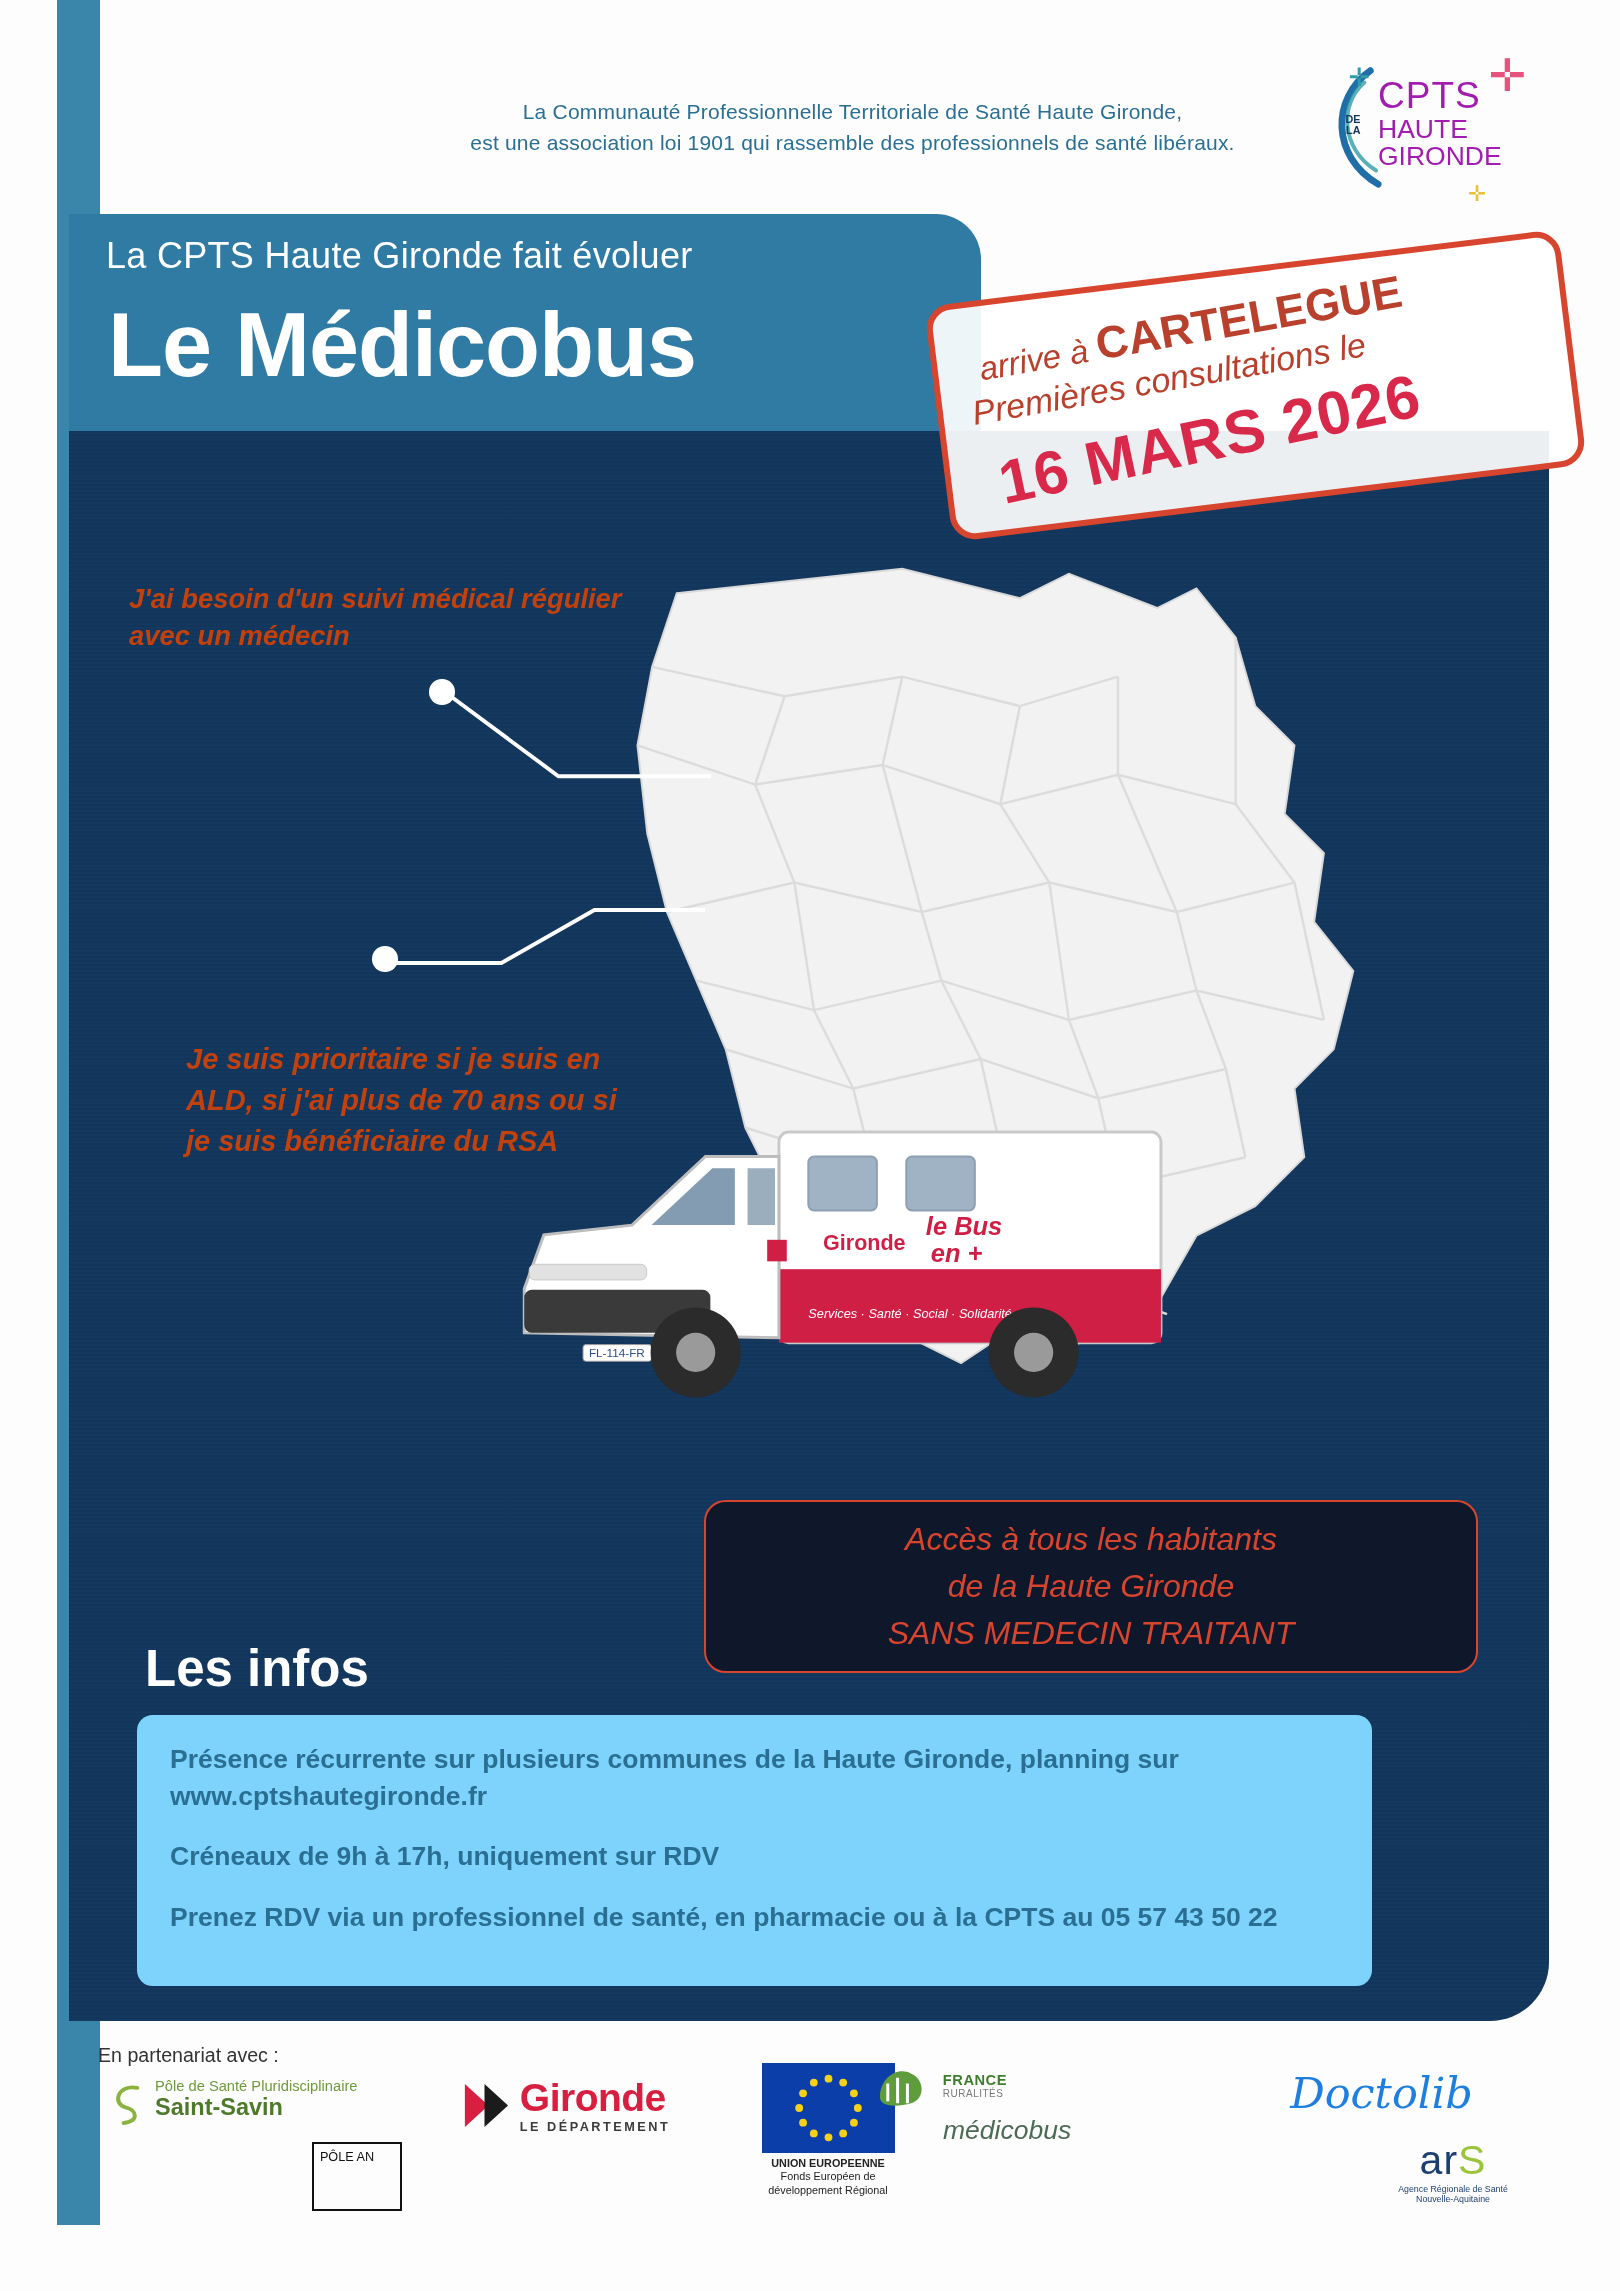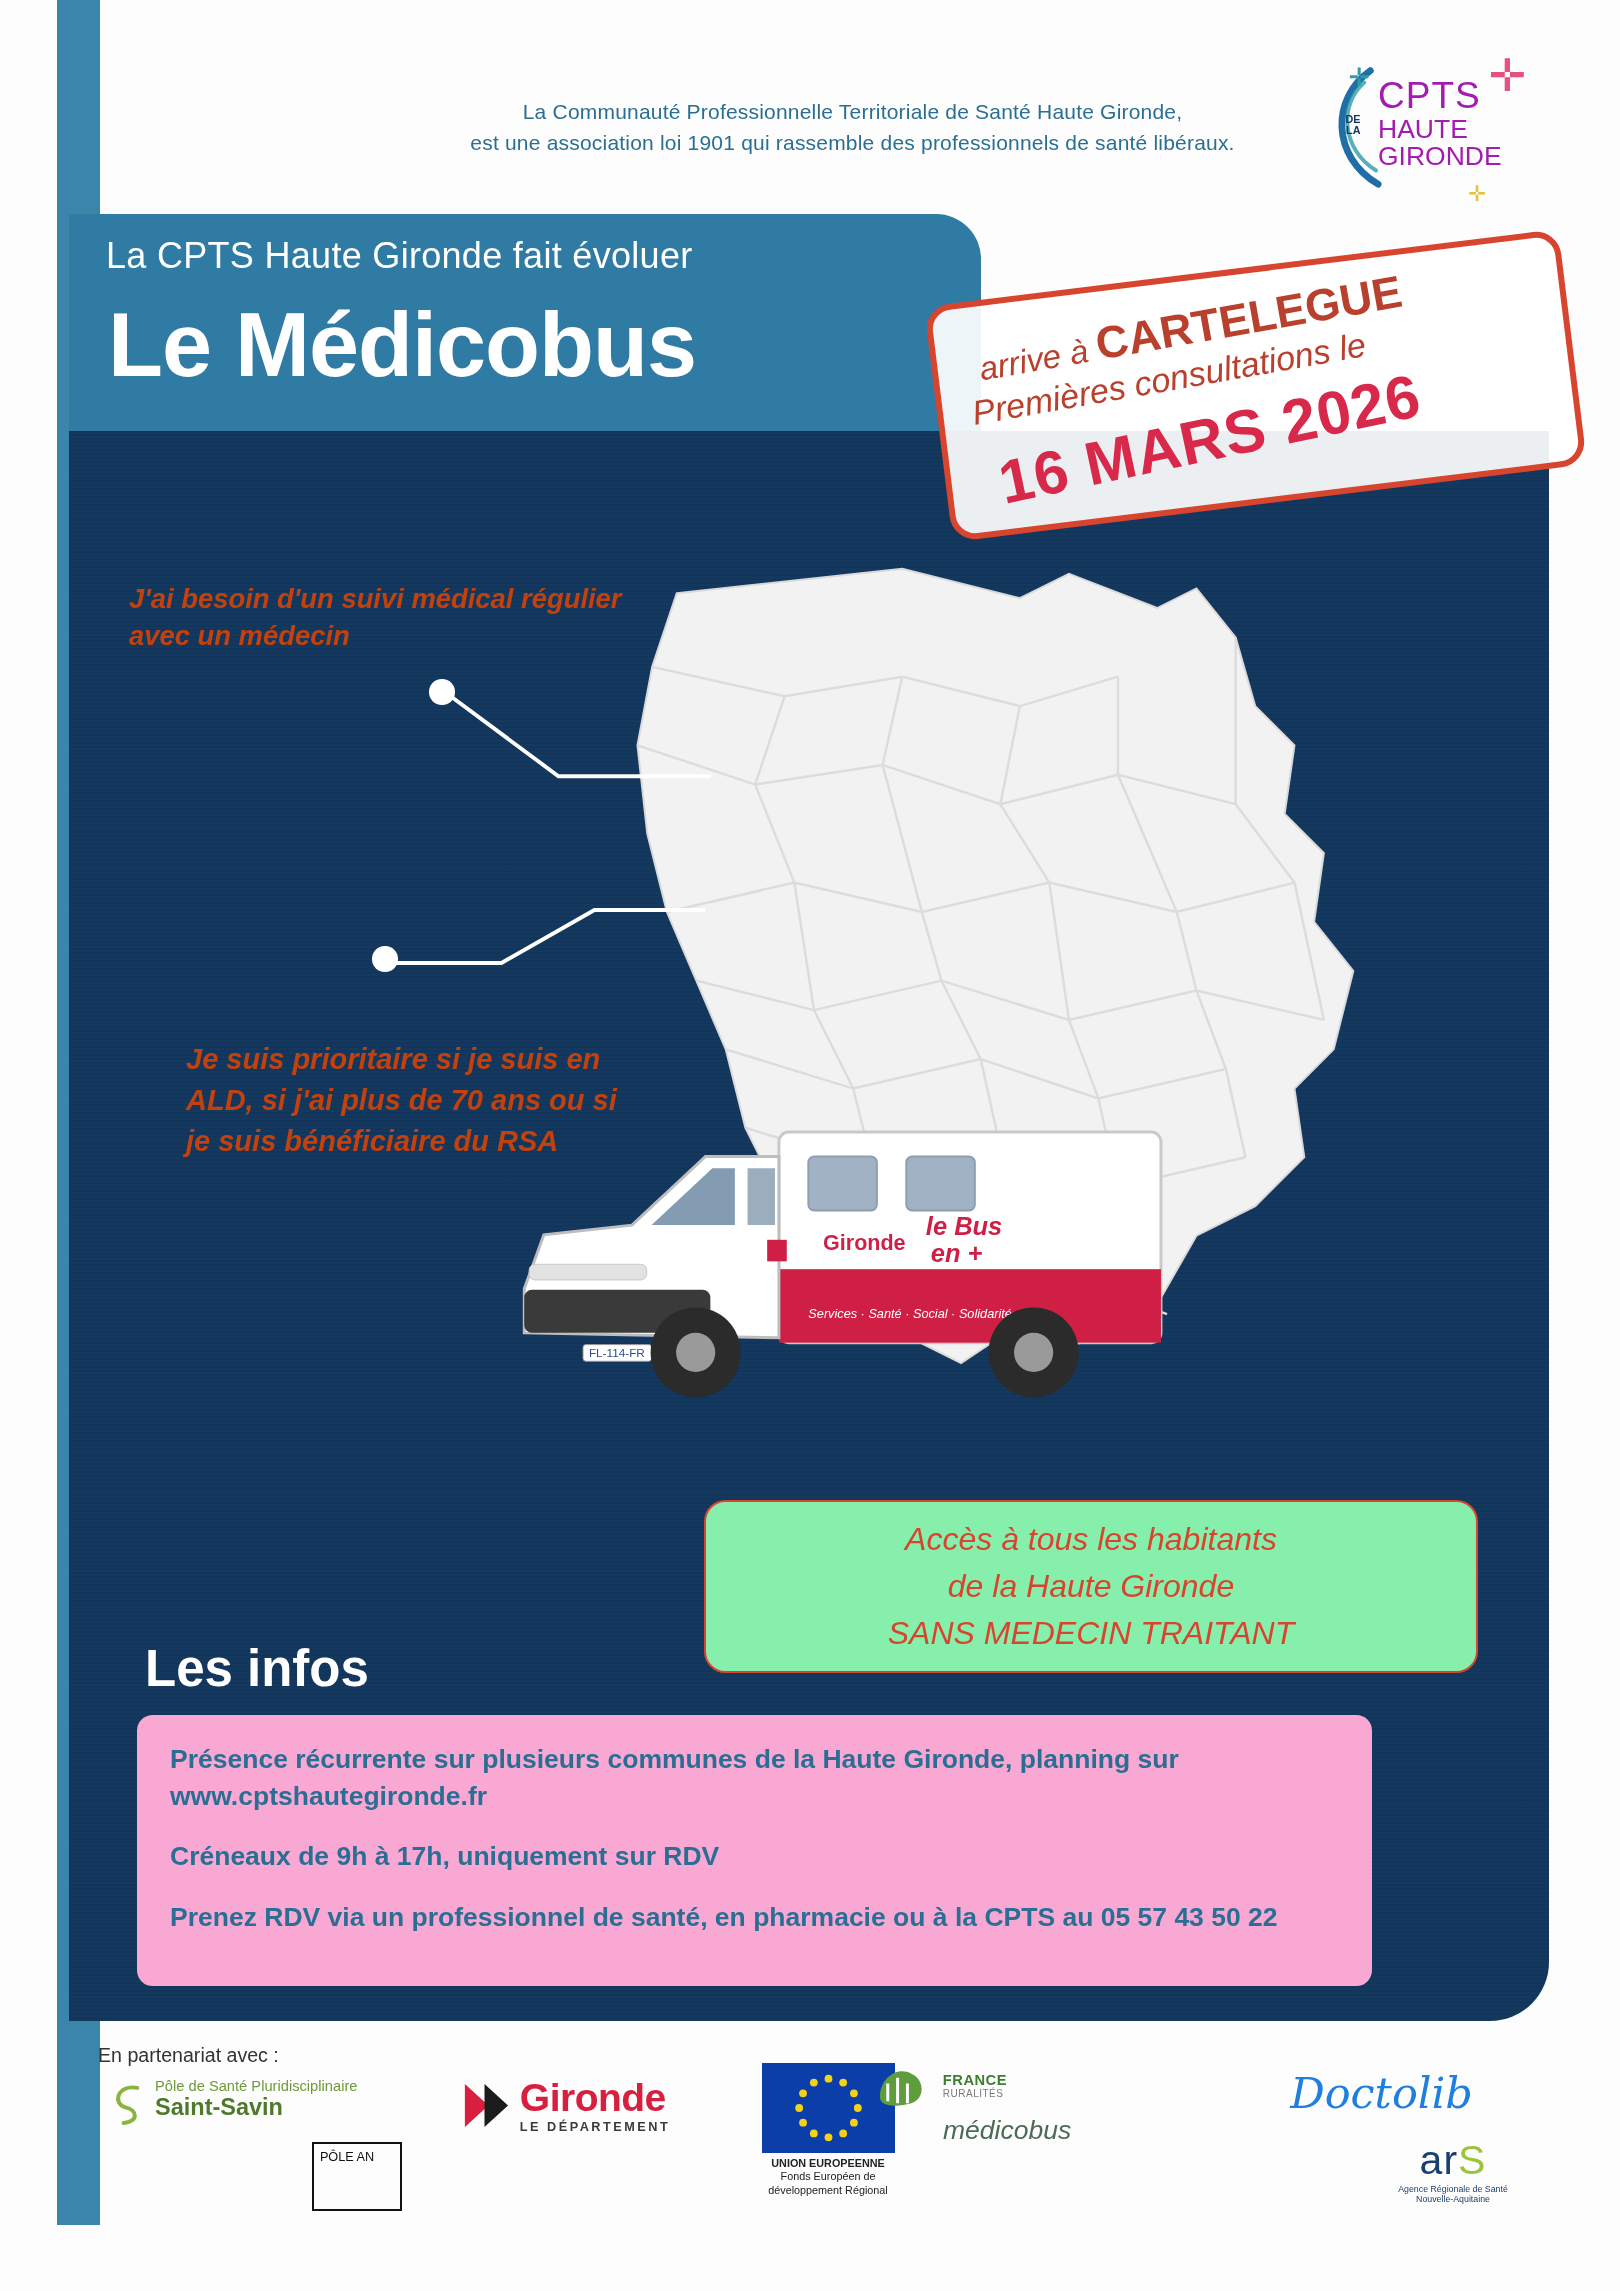--- a/index.html
+++ b/index.html
@@ -239,21 +239,21 @@
 
   
   .access-box {
     position: absolute;
     left: 704px;
     top: 1500px;
     width: 774px;
     height: 173px;
     border: 2.9px solid #d8452f;
     border-radius: 21.6px;
-    background: #86efac;
+    background: #0f172a;
     color: #d8452f;
     font-style: italic;
     font-size: 32px;
     line-height: 47px;
     text-align: center;
     padding-top: 13.7px;
     box-sizing: border-box;
   }
 
   
@@ -264,21 +264,21 @@
     color: #ffffff;
     font-size: 51px;
     font-weight: bold;
   }
   .infos-box {
     position: absolute;
     left: 137px;
     top: 1715px;
     width: 1235px;
     height: 271px;
-    background: #f9a8d4;
+    background: #7dd3fc;
     border-radius: 15.7px;
     padding: 25.5px 33px;
     box-sizing: border-box;
     color: #2a6f93;
     font-size: 26.5px;
     font-weight: bold;
     line-height: 37px;
   }
   .infos-box p { margin: 0 0 23.5px 0; }
   .infos-box p:last-child { margin-bottom: 0; }

